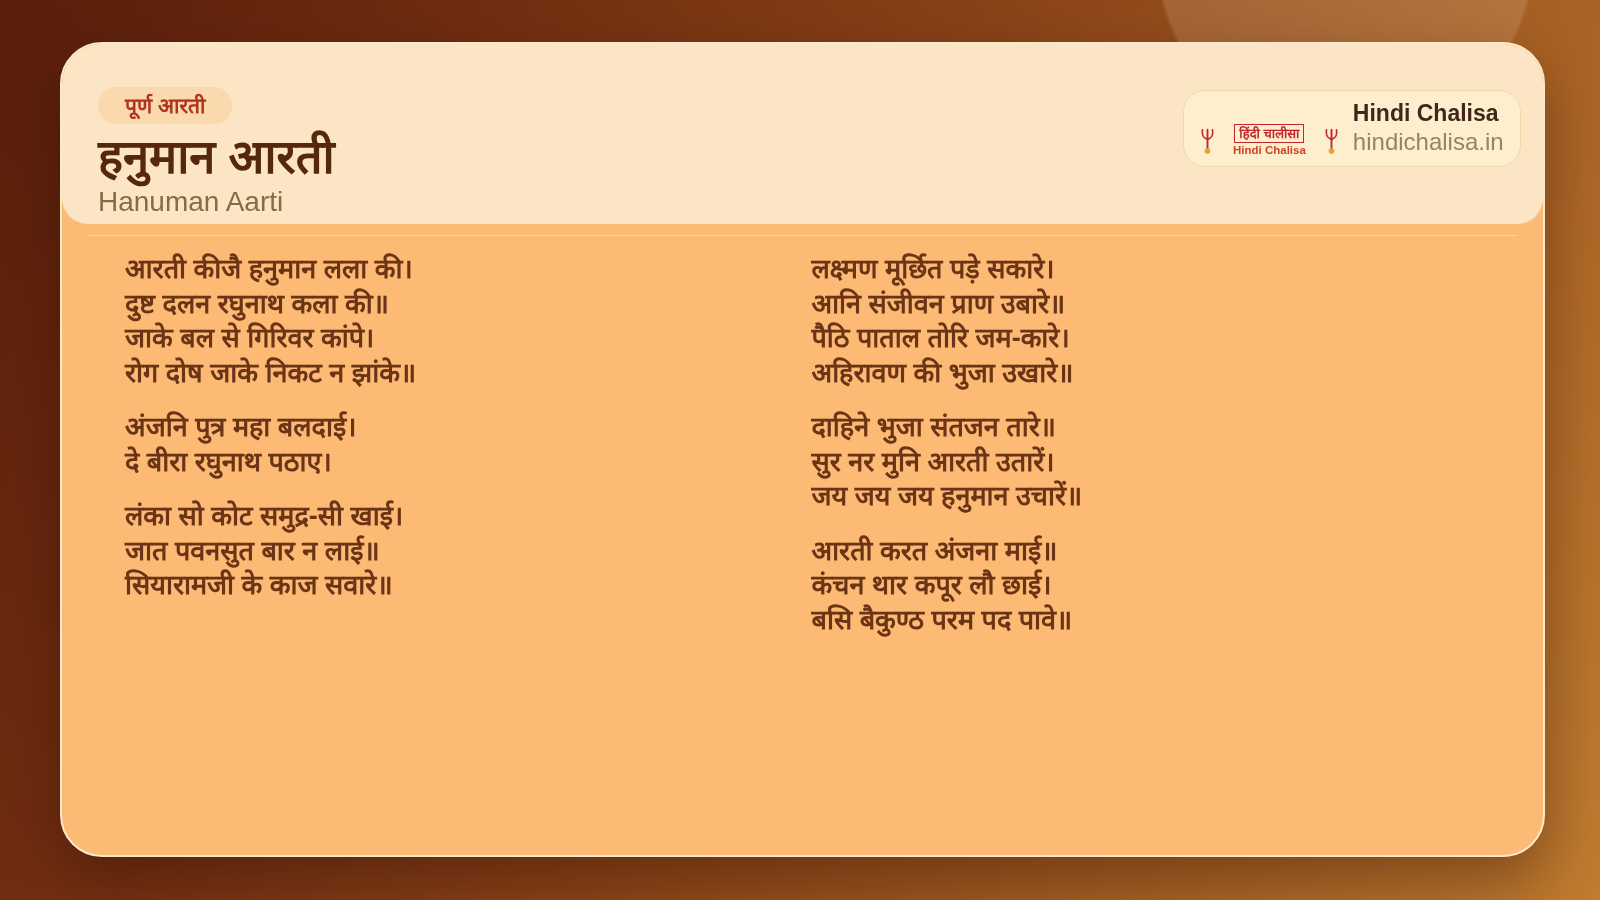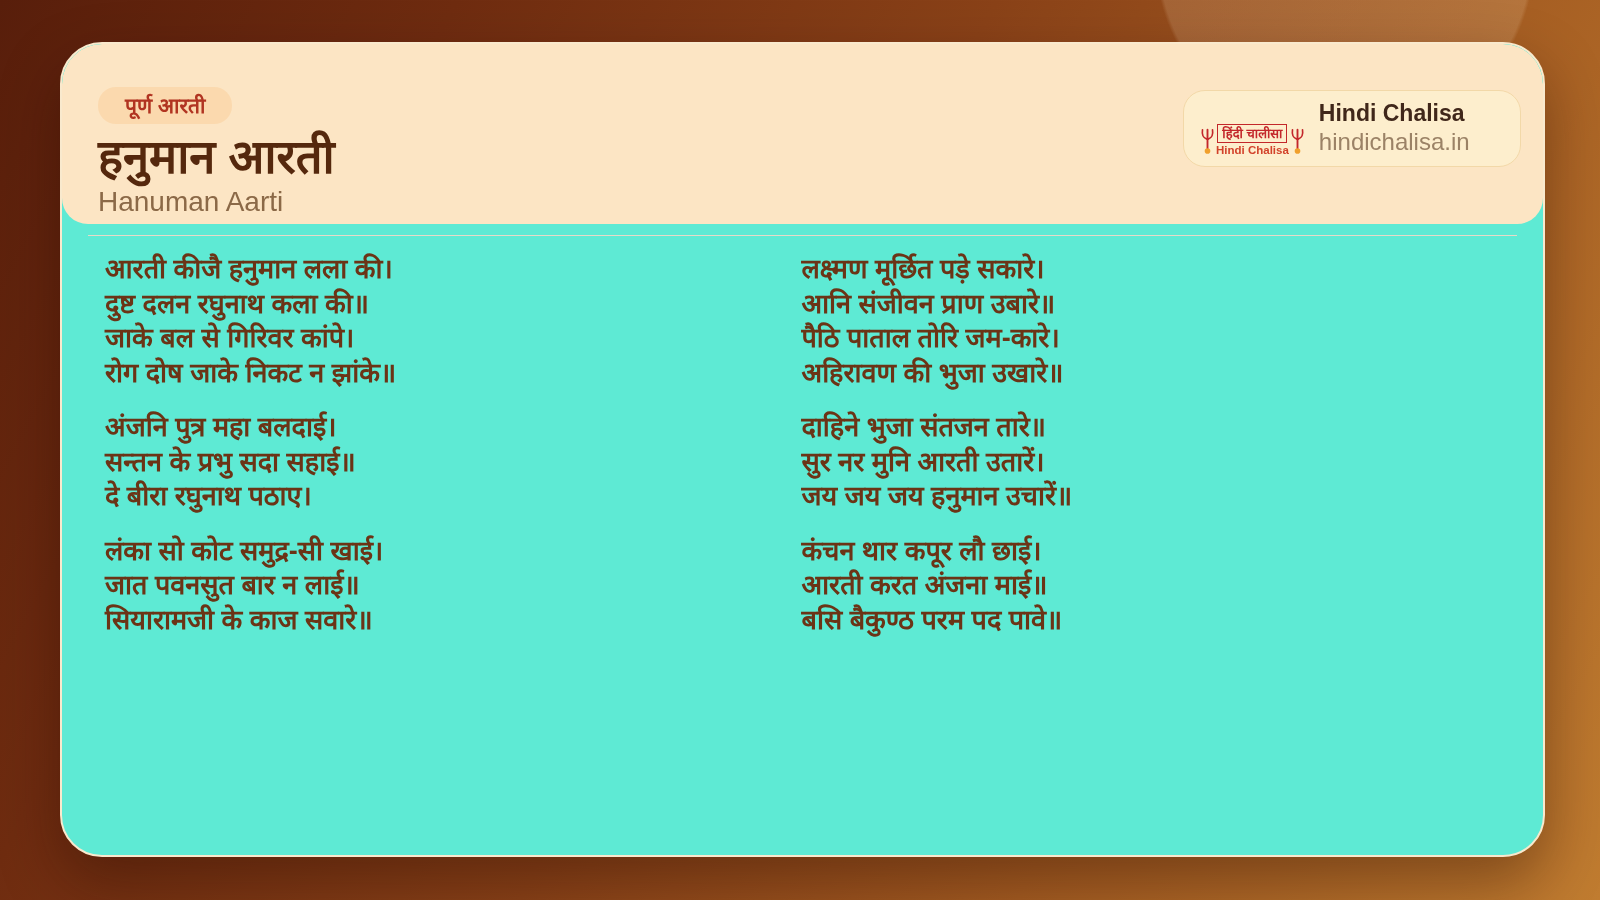--- a/index.html
+++ b/index.html
@@ -8,21 +8,21 @@
     font-family: "Liberation Sans", "DejaVu Sans", sans-serif;
     position: relative;
     background:
       radial-gradient(circle 190px at 1345px -45px, rgba(255,230,195,0.16) 0 98%, rgba(255,230,195,0) 100%),
       linear-gradient(118deg, #581e0b 0%, #6f2c10 22%, #8a4218 48%, #a55d22 72%, #c07c30 100%);
   }
   .card {
     position: absolute;
     left: 60px; top: 42px;
     width: 1485px; height: 815px;
-    background: #5eead4;
+    background: #fdba74;
     border: 2px solid #f9e9cd;
     border-radius: 42px;
     box-shadow: 0 25px 60px rgba(40,10,0,0.40);
     overflow: hidden;
   }
   .header-band {
     position: relative;
     width: 100%; height: 180px;
     background: #fce5c4;
     border-radius: 40px 40px 26px 26px;
@@ -60,21 +60,21 @@
     border-radius: 22px;
     display: flex;
     align-items: center;
     gap: 14px;
     padding: 0 14px 0 16px;
     cursor: pointer;
   }
   .brand-logo {
     display: flex;
     align-items: center;
-    gap: 1px;
+    gap: 18px;
     margin-top: 24px;
   }
   .trident { width: 15px; height: 34px; flex: 0 0 auto; }
   .logo-stack { text-align: center; }
   .logo-hindi {
     color: #c3272b;
     font-size: 13px;
     font-weight: 700;
     border: 1px solid #c3272b;
     padding: 0 4px;
@@ -101,21 +101,21 @@
     font-size: 24px;
     white-space: nowrap;
   }
   .divider {
     border: none;
     border-top: 1px solid #e7dac8;
     margin: 11px 26px 0 26px;
   }
   .verses {
     display: flex;
-    padding: 16px 45px 0 43px;
+    padding: 16px 45px 0 63px;
   }
   .verse-column { width: 50%; }
   .stanza { margin-bottom: 20px; }
   .verse-line {
     color: #6b3416;
     font-size: 27px;
     font-weight: 600;
     line-height: 34.5px;
     white-space: nowrap;
   }
@@ -161,21 +161,20 @@
   <div class="verses">
     <div class="verse-column">
       <div class="stanza">
         <p class="verse-line">आरती कीजै हनुमान लला की।</p>
         <p class="verse-line">दुष्ट दलन रघुनाथ कला की॥</p>
         <p class="verse-line">जाके बल से गिरिवर कांपे।</p>
         <p class="verse-line">रोग दोष जाके निकट न झांके॥</p>
       </div>
       <div class="stanza">
         <p class="verse-line">अंजनि पुत्र महा बलदाई।</p>
-        <p class="verse-line">सन्तन के प्रभु सदा सहाई॥</p>
         <p class="verse-line">दे बीरा रघुनाथ पठाए।</p>
       </div>
       <div class="stanza">
         <p class="verse-line">लंका सो कोट समुद्र-सी खाई।</p>
         <p class="verse-line">जात पवनसुत बार न लाई॥</p>
         <p class="verse-line">सियारामजी के काज सवारे॥</p>
       </div>
     </div>
     <div class="verse-column">
       <div class="stanza">
@@ -183,20 +182,20 @@
         <p class="verse-line">आनि संजीवन प्राण उबारे॥</p>
         <p class="verse-line">पैठि पाताल तोरि जम-कारे।</p>
         <p class="verse-line">अहिरावण की भुजा उखारे॥</p>
       </div>
       <div class="stanza">
         <p class="verse-line">दाहिने भुजा संतजन तारे॥</p>
         <p class="verse-line">सुर नर मुनि आरती उतारें।</p>
         <p class="verse-line">जय जय जय हनुमान उचारें॥</p>
       </div>
       <div class="stanza">
+        <p class="verse-line">आरती करत अंजना माई॥</p>
         <p class="verse-line">कंचन थार कपूर लौ छाई।</p>
-        <p class="verse-line">आरती करत अंजना माई॥</p>
         <p class="verse-line">बसि बैकुण्ठ परम पद पावे॥</p>
       </div>
     </div>
   </div>
 
 </div>
 
 </body></html>

